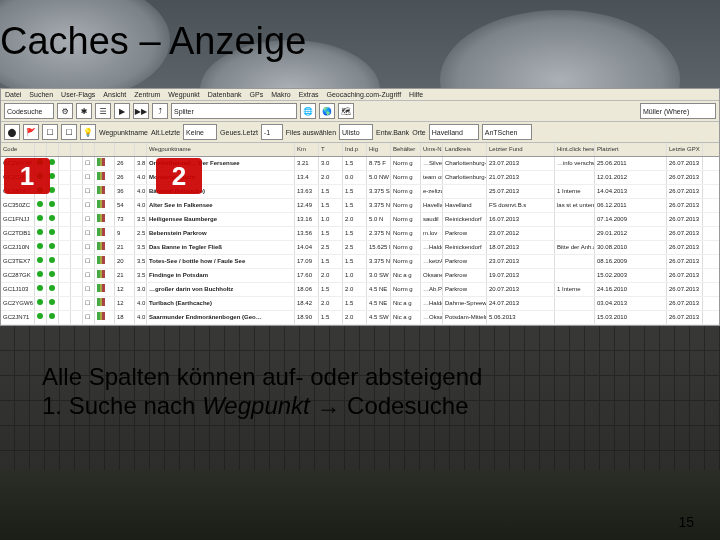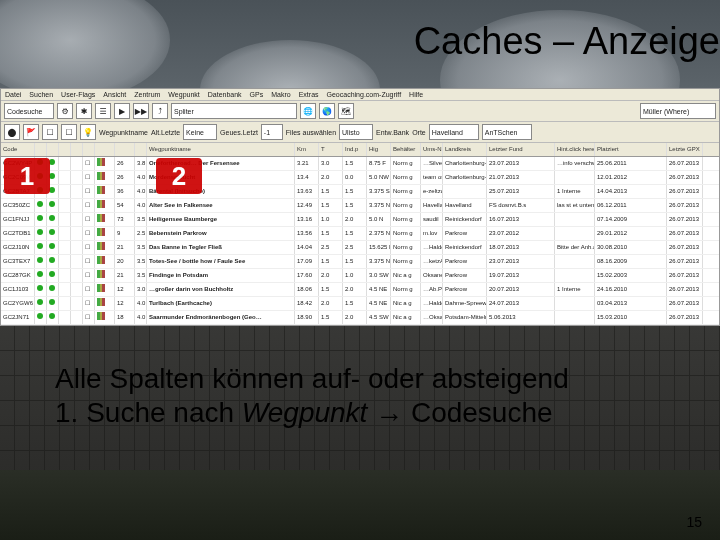--- a/index.html
+++ b/index.html
@@ -8,43 +8,43 @@
  linear-gradient(180deg,#4a5258 0%,#5a6268 15%,#6a7278 25%,#aaa 45%,#777 60%,#555 75%,#333 90%,#1a1a1a 100%)}
 .cloud{position:absolute;border-radius:50%;background:radial-gradient(ellipse at center,#e0e4e8 0%,#9aa0a6 60%,transparent 80%);opacity:.6}
 .cloud.c1{top:-20px;left:-30px;width:200px;height:120px}
 .cloud.c2{top:10px;right:40px;width:240px;height:140px}
 .cloud.c3{top:40px;left:200px;width:180px;height:100px}
 .building{position:absolute;top:300px;left:0;right:0;height:200px;background:linear-gradient(180deg,#3a3a38 0%,#2a2a28 100%)}
 .building:before{content:"";position:absolute;inset:0;background:
  repeating-linear-gradient(90deg,transparent 0,transparent 14px,#1a1a18 14px,#1a1a18 15px),
  repeating-linear-gradient(0deg,transparent 0,transparent 24px,#1a1a18 24px,#1a1a18 25px);opacity:.55}
 .ground{position:absolute;bottom:0;left:0;right:0;height:70px;background:linear-gradient(180deg,#2a2e26 0%,#1a1e16 100%)}
-.title{position:absolute;top:20px;left:0;right:0;text-align:right;font-size:38px;color:#000}
+.title{position:absolute;top:20px;left:0;right:0;text-align:left;font-size:38px;color:#000}
 .appshot{position:absolute;top:88px;left:0;right:0;background:#f0f0f0;border:1px solid #999;font-size:7px;color:#222}
 .menu{display:flex;gap:8px;padding:2px 4px;border-bottom:1px solid #bbb;background:#ece9d8}
 .menu span{white-space:nowrap}
 .toolbar{display:flex;align-items:center;gap:3px;padding:2px 3px;border-bottom:1px solid #bbb;background:#ece9d8;flex-wrap:nowrap;overflow:hidden}
 .tb{width:14px;height:14px;border:1px solid #888;background:#fff;display:inline-flex;align-items:center;justify-content:center;font-size:8px}
 .search{border:1px solid #888;background:#fff;padding:0 2px;height:14px;display:inline-flex;align-items:center;font-size:7px;white-space:nowrap}
 .grid{background:#fff}
 .ghead,.grow{display:grid;grid-template-columns:34px 12px 12px 12px 12px 12px 20px 20px 12px 148px 24px 24px 24px 24px 30px 22px 44px 68px 40px 72px 36px 36px;font-size:6px;align-items:center}
 .ghead{background:#ece9d8;border-bottom:1px solid #999}
 .ghead>div,.grow>div{border-right:1px solid #ddd;padding:1px 2px;white-space:nowrap;overflow:hidden;text-overflow:clip;height:11px;line-height:11px}
 .ghead>div{font-weight:400;color:#333}
 .grow{border-bottom:1px solid #eee;background:#fff}
 .dot{width:6px;height:6px;border-radius:50%;display:inline-block}
 .g{background:#2a2}
 .bars{display:inline-block;width:8px;height:8px;background:linear-gradient(90deg,#4a4 0 33%,#aa4 33% 66%,#a44 66% 100%)}
 .callout{position:absolute;width:42px;height:32px;background:#c00;border:2px solid #c00;color:#fff;font-size:26px;font-weight:700;display:flex;align-items:center;justify-content:center;border-radius:4px;z-index:5;opacity:.92}
 .c-1{top:158px;left:4px}
 .c-2{top:158px;left:156px}
-.body-text{position:absolute;left:55px;top:362px;right:60px;font-size:28px;line-height:1.22;color:#000}
+.body-text{position:absolute;left:42px;top:362px;right:60px;font-size:24px;line-height:1.22;color:#000}
 .body-text .i{font-style:italic}
 .body-text .arrow{font-family:Arial}
-.pageno{position:absolute;right:18px;bottom:10px;font-size:14px;color:#000}
+.pageno{position:absolute;right:26px;bottom:10px;font-size:14px;color:#000}
 </style>
 </head>
 <body>
 
 <div class="slide">
   <div class="bg"></div>
   <div class="cloud c1"></div>
     <div class="cloud c2"></div>
     <div class="cloud c3"></div>
   <div class="building"></div>

